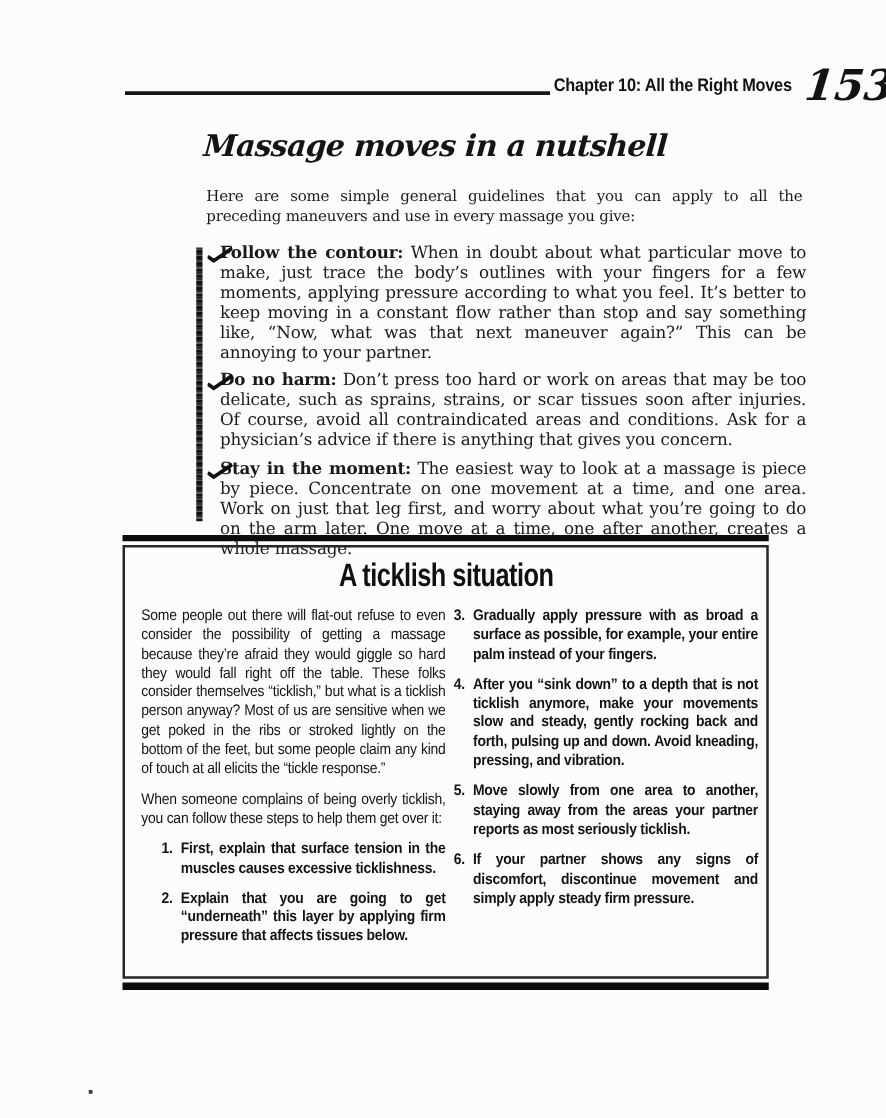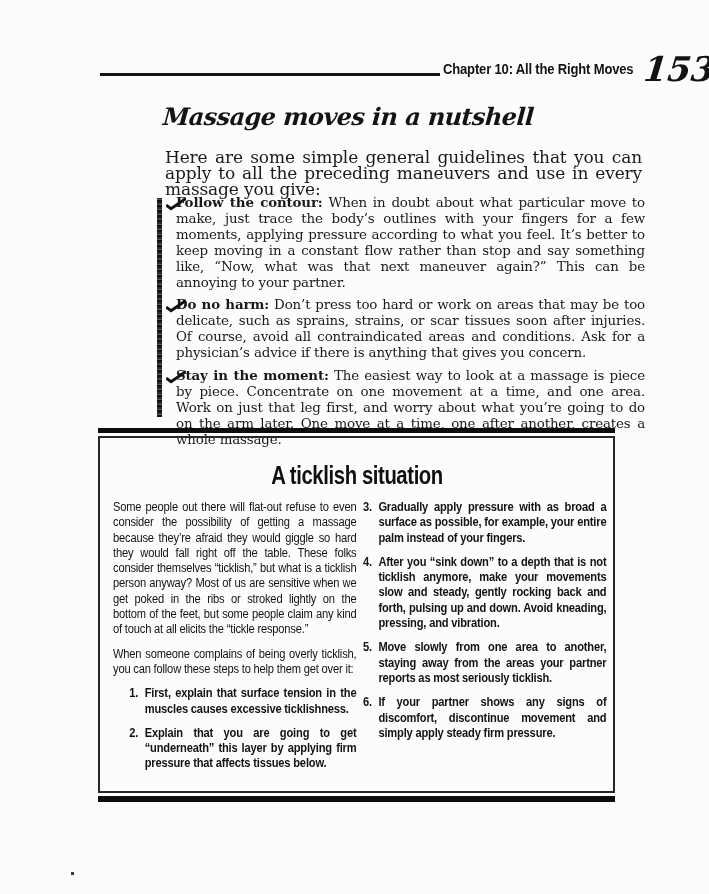--- a/index.html
+++ b/index.html
@@ -25,21 +25,21 @@
   
   .section-heading {
     left:163px; top:102px; margin:0;
     font-family:"DejaVu Serif", serif; font-style:italic; font-weight:bold;
     font-size:24px; letter-spacing:-0.6px; transform:skewX(-4deg); color:#141414;
   }
 
   
   .intro {
     left:165px; top:149px; width:477px; margin:0;
-    font-size:17px; line-height:16.2px; text-align:justify; letter-spacing:-0.15px;
+    font-size:12px; line-height:16.2px; text-align:justify; letter-spacing:-0.15px;
   }
 
   
   .guidelines { left:157px; top:195px; width:488px; }
   .margin-rule {
     position:absolute; left:0; top:3px; width:5px; height:219px;
     background:repeating-linear-gradient(0deg,#101010 0 2px,#5a5a5a 2px 3px,#2a2a2a 3px 5px);
   }
   .guideline {
     position:relative; padding-left:19px; margin:0 0 7px 0;
@@ -47,21 +47,21 @@
   }
   .check { position:absolute; left:9px; top:2px; width:20px; height:14px; }
   .guideline .lead { font-weight:bold; }
 
   
   .sidebar { left:98px; top:428px; width:517px; }
   .sidebar .bar { height:5px; background:#0c0c0c; }
   .sidebar .bar.bottom { margin-top:3px; height:6px; }
   .sidebar .box {
     border:2px solid #272727; margin-top:3px; box-sizing:border-box;
-    min-height:347px; padding:17px 12px 10px 13px; background:transparent;
+    min-height:347px; padding:2px 12px 10px 13px; background:transparent;
   }
   .sb-title {
     text-align:center; margin:5px 0 9px;
     font-family:"Liberation Sans", sans-serif; font-weight:bold; font-size:26px;
     letter-spacing:-0.5px; transform:scaleX(0.78); color:#101010;
   }
   .cols { display:flex; gap:6px; }
   .col { width:244px; }
   .col-inner {
     width:269px; transform:scaleX(0.905); transform-origin:0 0;

